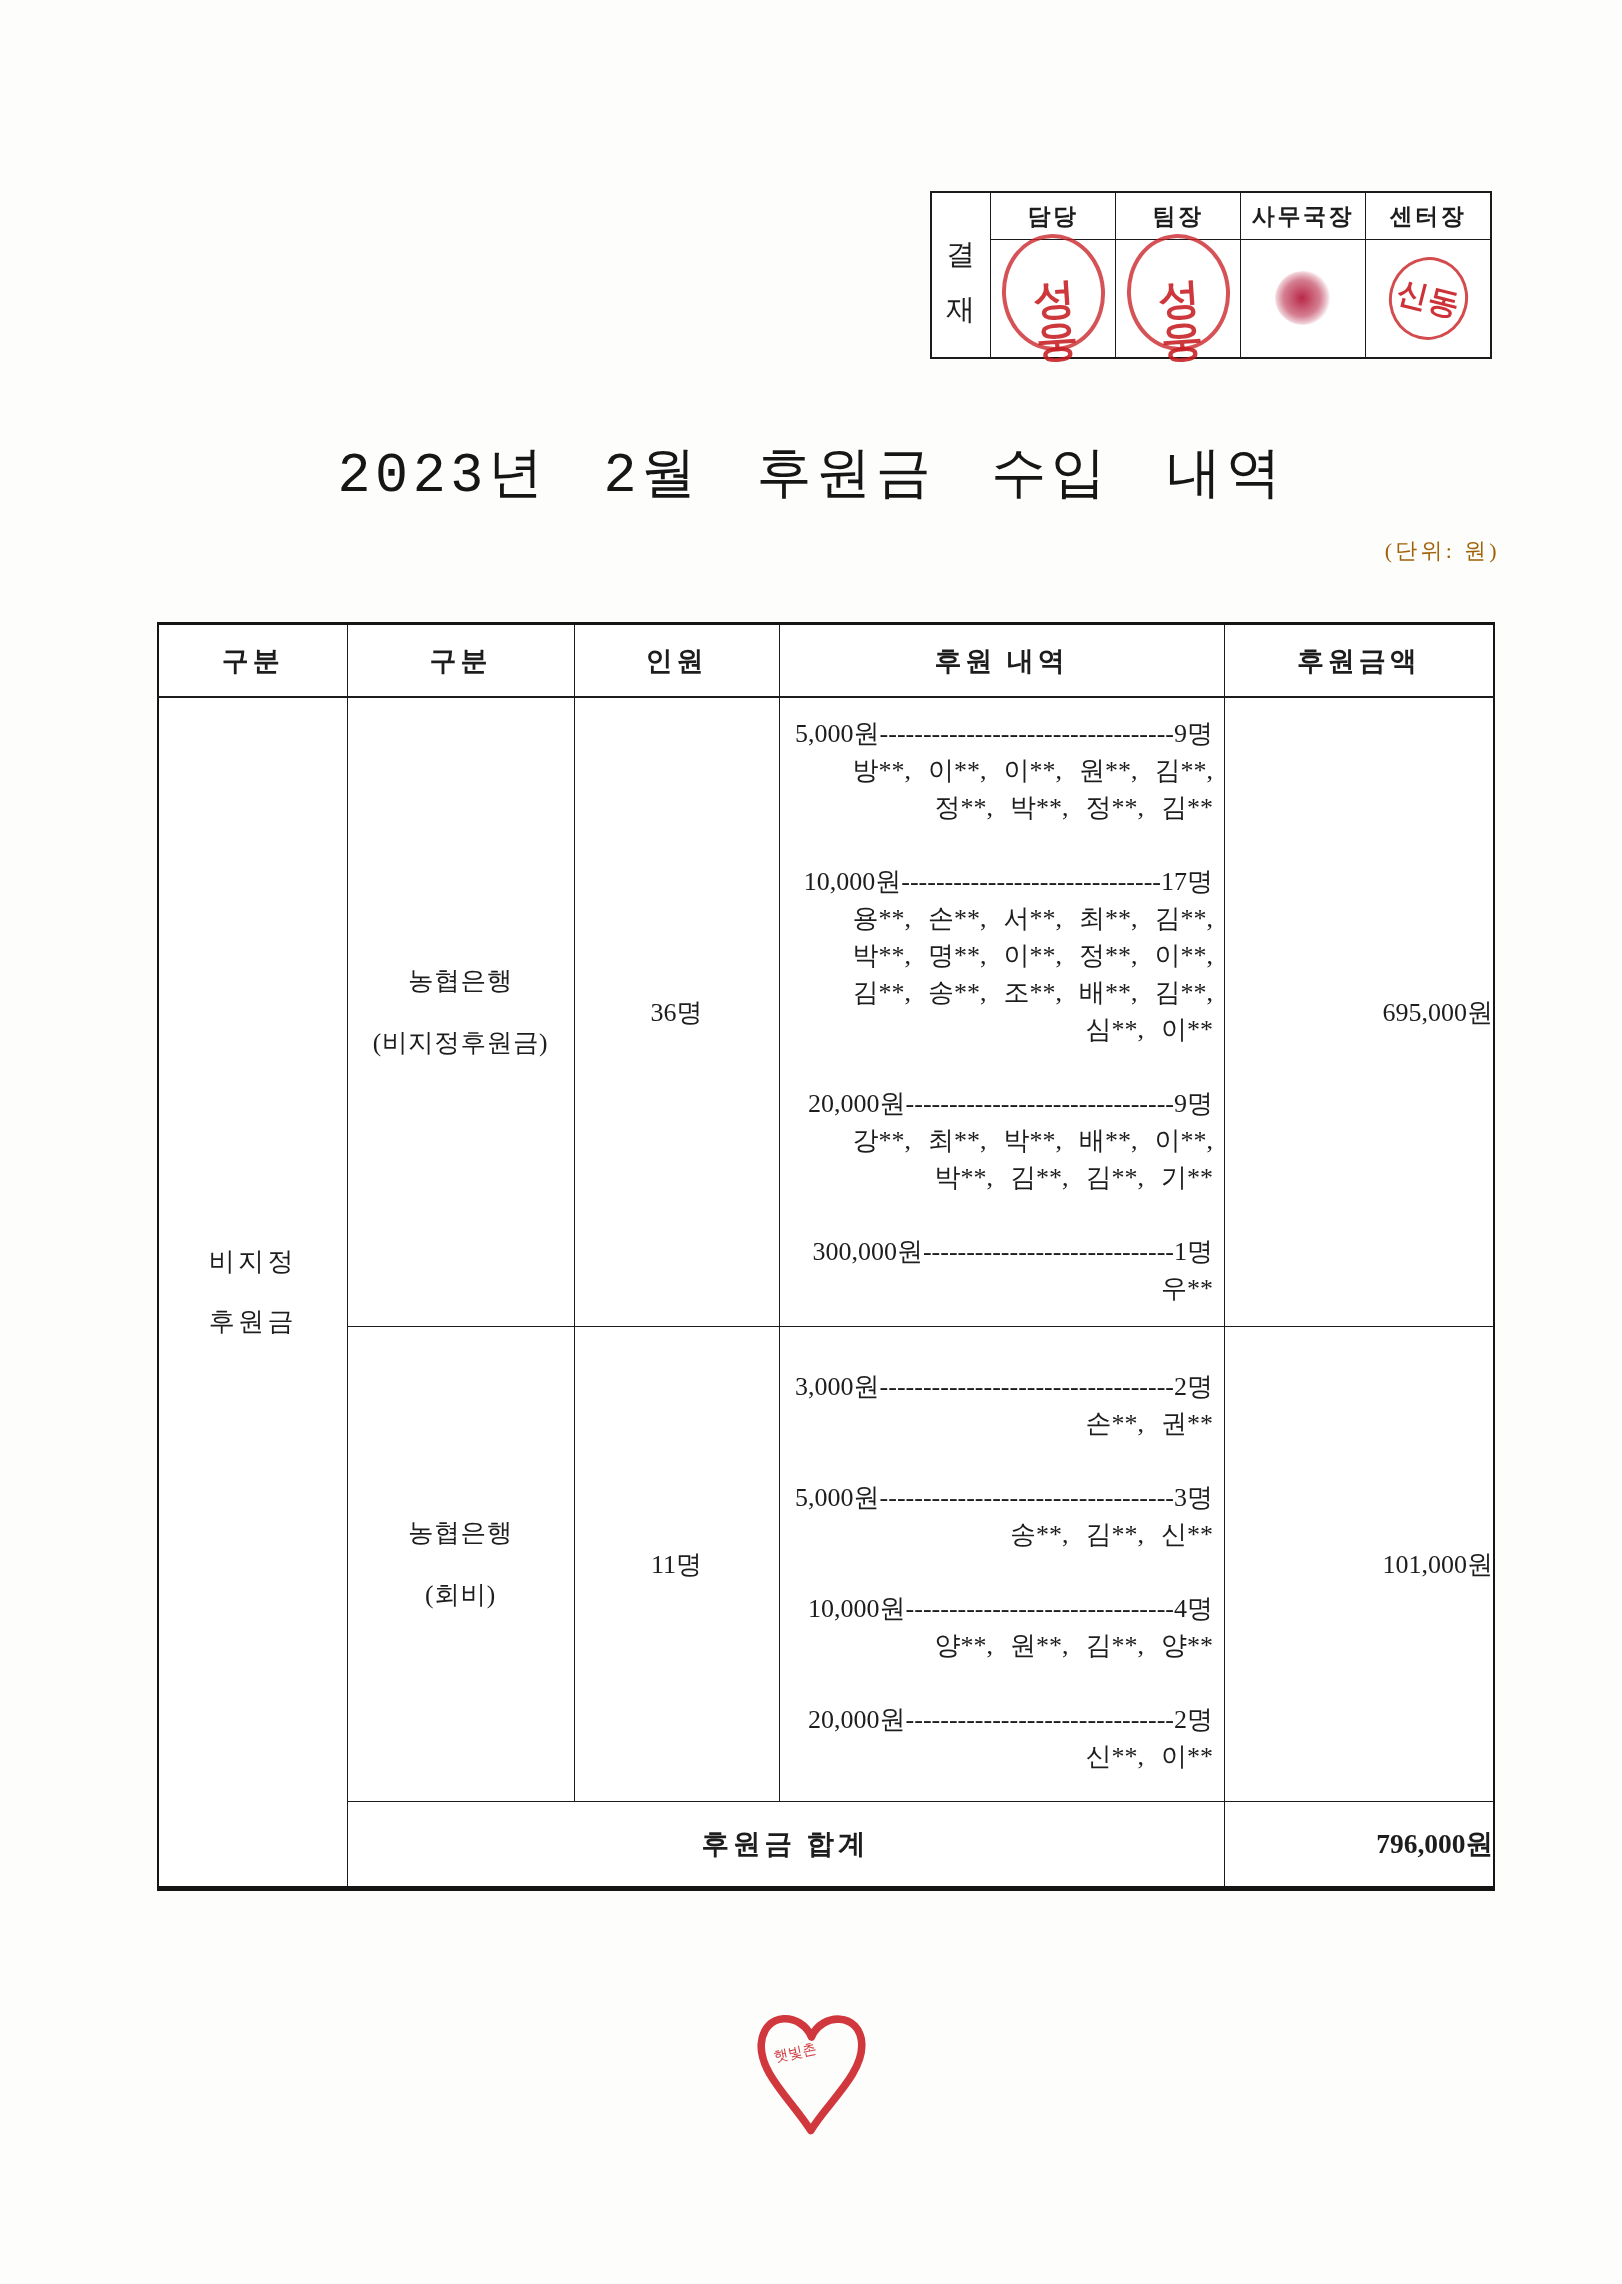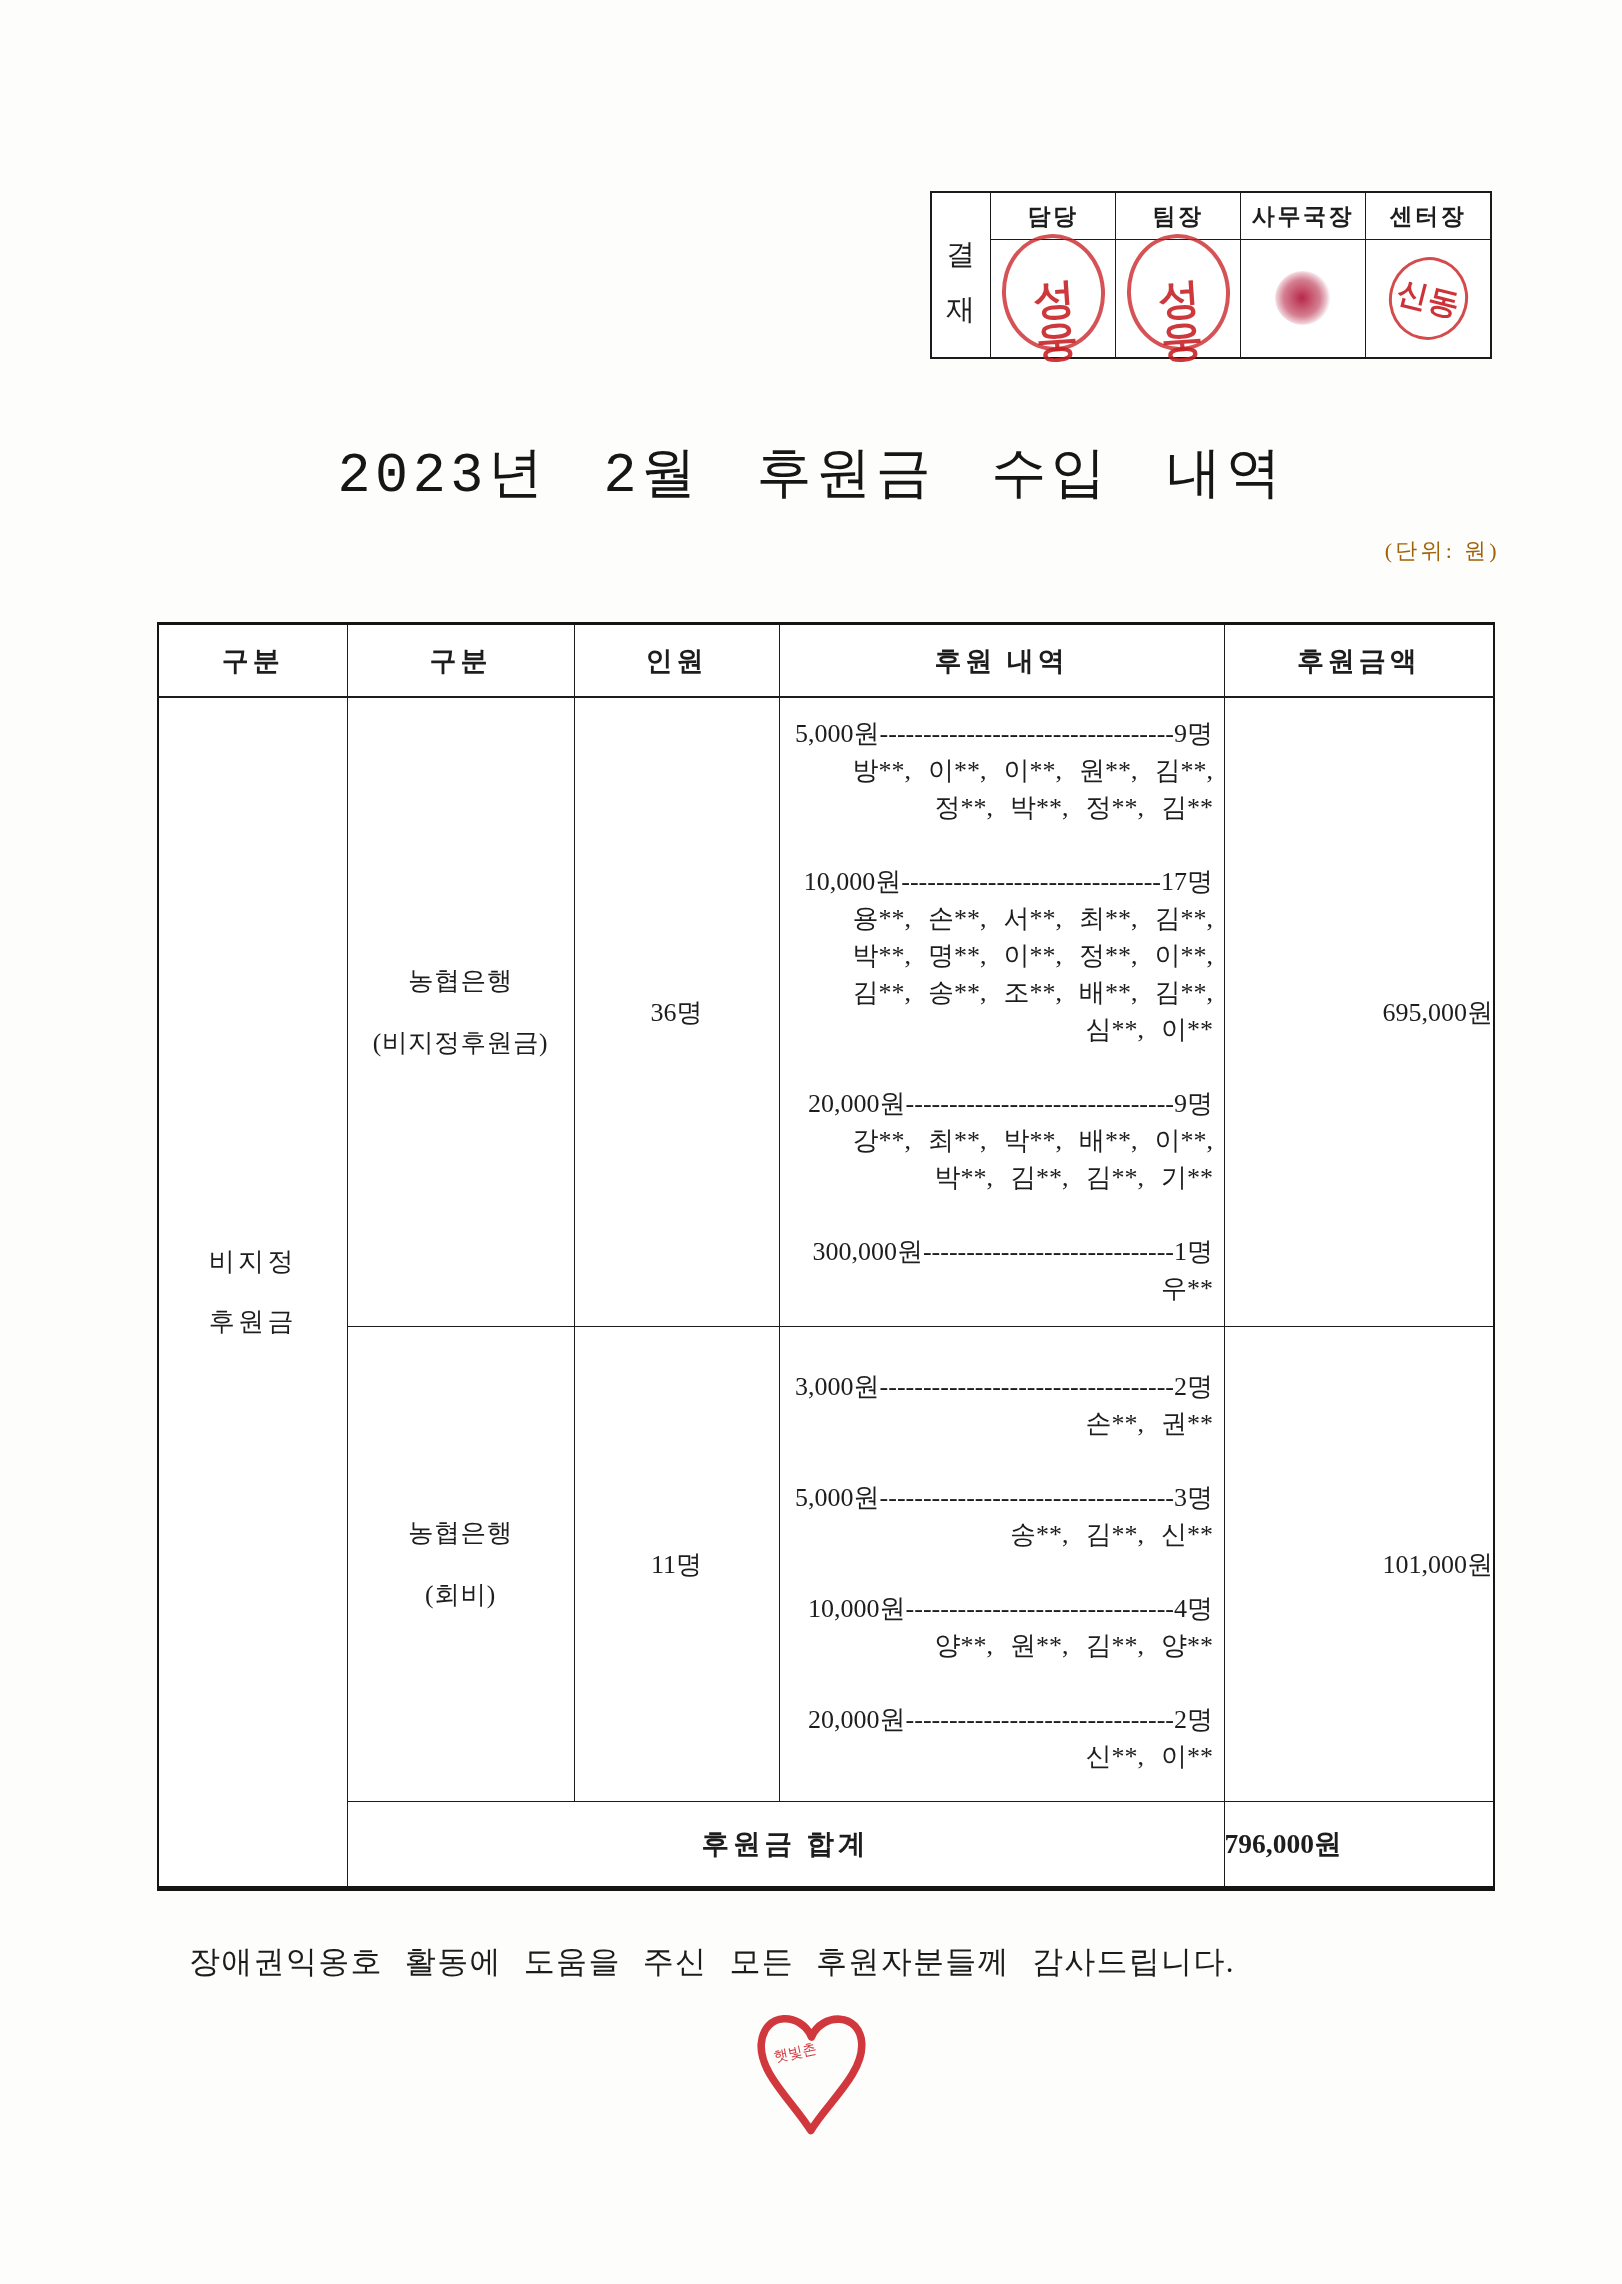--- a/index.html
+++ b/index.html
@@ -62,21 +62,21 @@
   td.count-cell{text-align:center;vertical-align:middle;font-size:26px;}
   td.details-cell{vertical-align:top;text-align:right;}
   .details{padding:17px 10.5px 0 14.4px;font-size:26px;word-spacing:10.5px;}
   .details-r2{padding-top:41px;}
   .detail-line{height:37px;line-height:37px;white-space:pre;overflow:hidden;}
   td.amount-cell{text-align:right;vertical-align:middle;font-size:26px;padding-right:13px;}
   tr.row1 td{height:628px;}
   tr.row2 td{height:474px;}
   tr.total-row td{height:84px;}
   td.total-label{text-align:center;vertical-align:middle;font-size:27.5px;font-weight:700;letter-spacing:3.9px;}
-  td.total-amount{text-align:left;vertical-align:middle;font-size:27.5px;font-weight:700;padding-right:10.5px;}
+  td.total-amount{text-align:right;vertical-align:middle;font-size:27.5px;font-weight:700;padding-right:10.5px;}
 
   
   .thanks{
     position:absolute;left:189px;top:1941px;margin:0;
     font-size:31px;letter-spacing:1.3px;word-spacing:13px;color:#1c1c1c;
   }
   .org-line{
     position:absolute;left:0;right:0;top:1999px;
     display:flex;align-items:center;justify-content:center;gap:3.9px;
   }
@@ -196,21 +196,20 @@
       </td>
       <td class="amount-cell">101,000원</td>
     </tr>
     <tr class="total-row">
       <td class="total-label" colspan="3">후원금 합계</td>
       <td class="total-amount">796,000원</td>
     </tr>
   </tbody>
     </table>
 
-  <p class="thanks">장애권익옹호 활동에 도움을 주신 모든 후원자분들께 감사드립니다.</p>
 
   <div class="org-line">
     <svg class="heart-wrap" viewBox="0 0 170 196">
       <path d="M85 42 C 70 6, 16 4, 12 52 C 9 94, 56 134, 84 178 C 106 140, 160 96, 158 52 C 156 6, 100 6, 85 42 Z" fill="none" stroke="#d0383e" stroke-width="11" stroke-linejoin="round"></path>
       <text x="32" y="78" font-size="21" fill="#d0383e" transform="rotate(-12 32 78)">햇빛촌</text>
     </svg>
   </div>
 
 </div>
 

